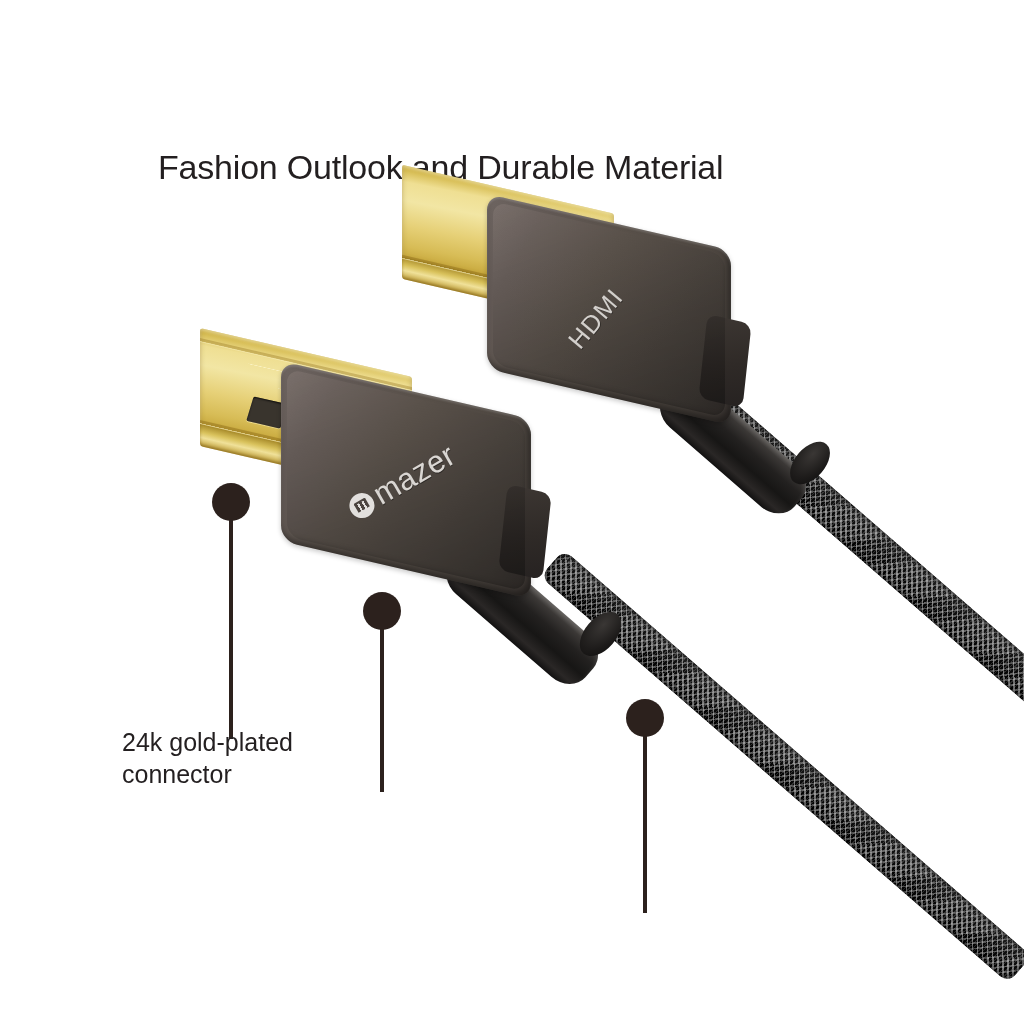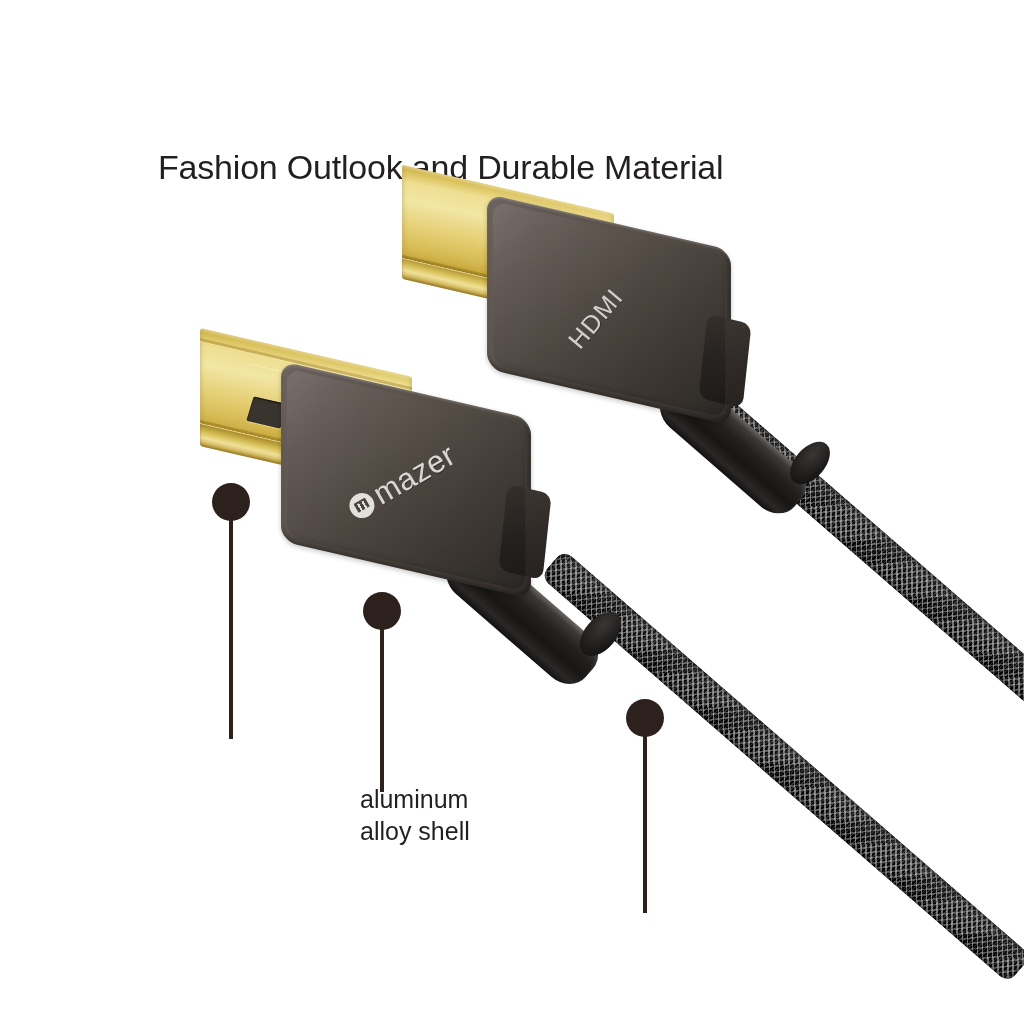--- a/index.html
+++ b/index.html
@@ -332,18 +332,18 @@
   <div class="callout-marker" id="marker-alloy">
     <span class="dot"></span>
     <span class="stem"></span>
   </div>
 
   <div class="callout-marker" id="marker-nylon">
     <span class="dot"></span>
     <span class="stem"></span>
   </div>
 
-
-  <div class="callout-label" id="label-alloy">aluminum
-alloy shell</div>
+  <div class="callout-label" id="label-gold">24k gold-plated
+connector</div>
+
 
 
 </div>
 
 </body></html>

